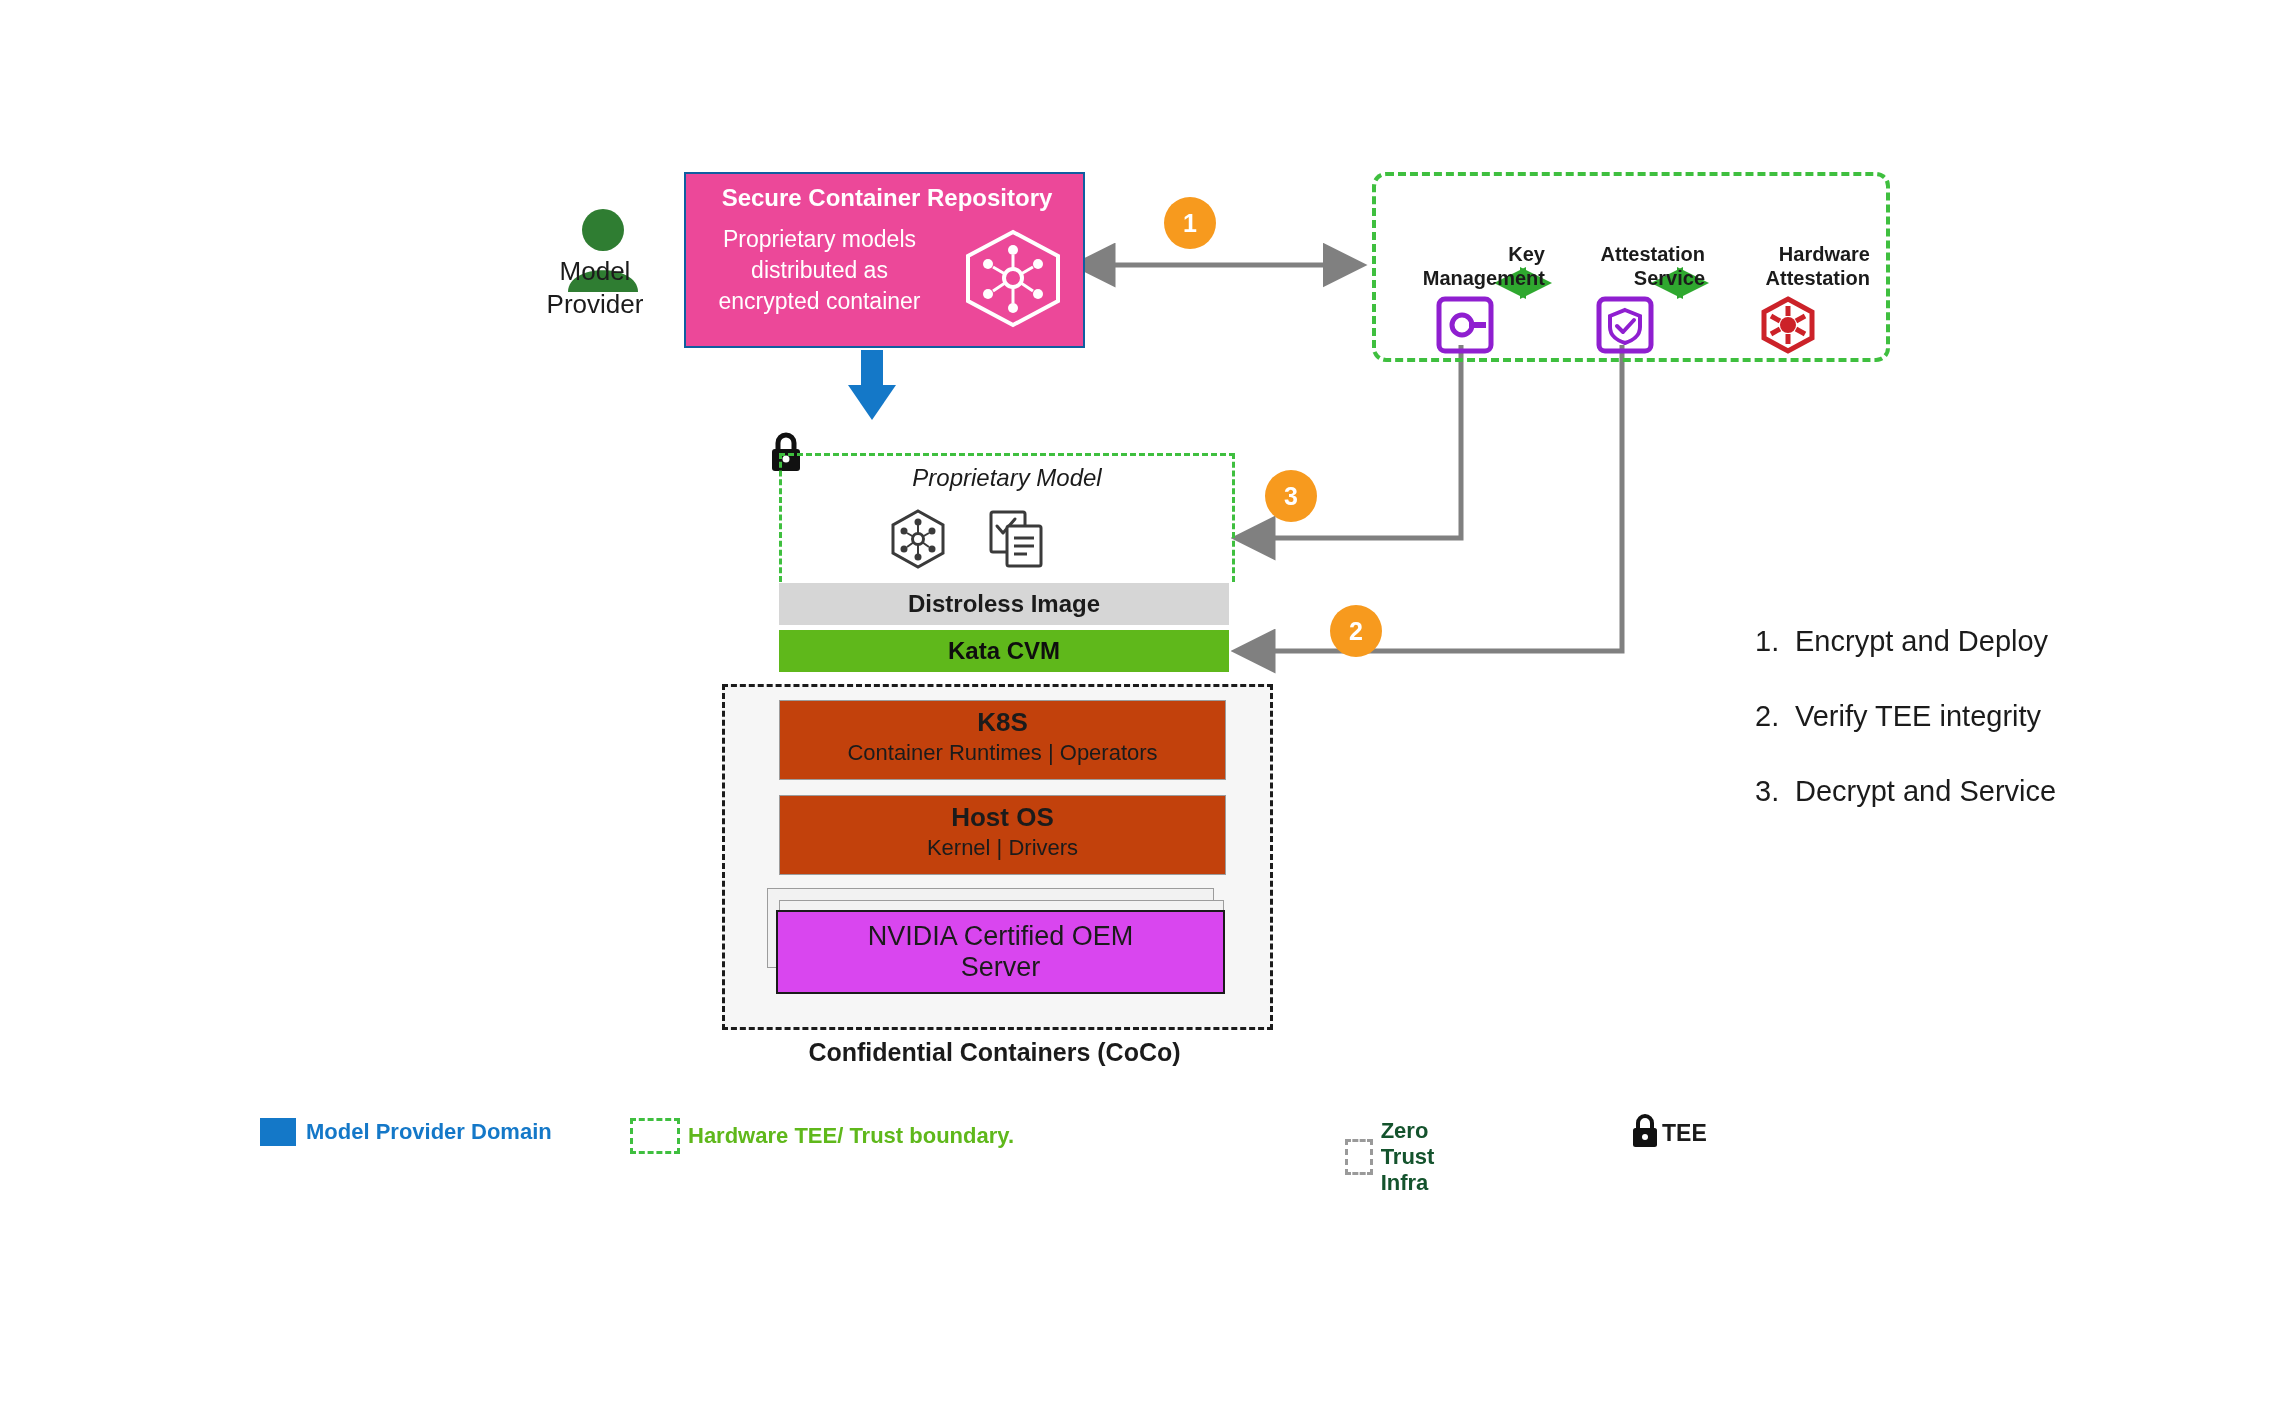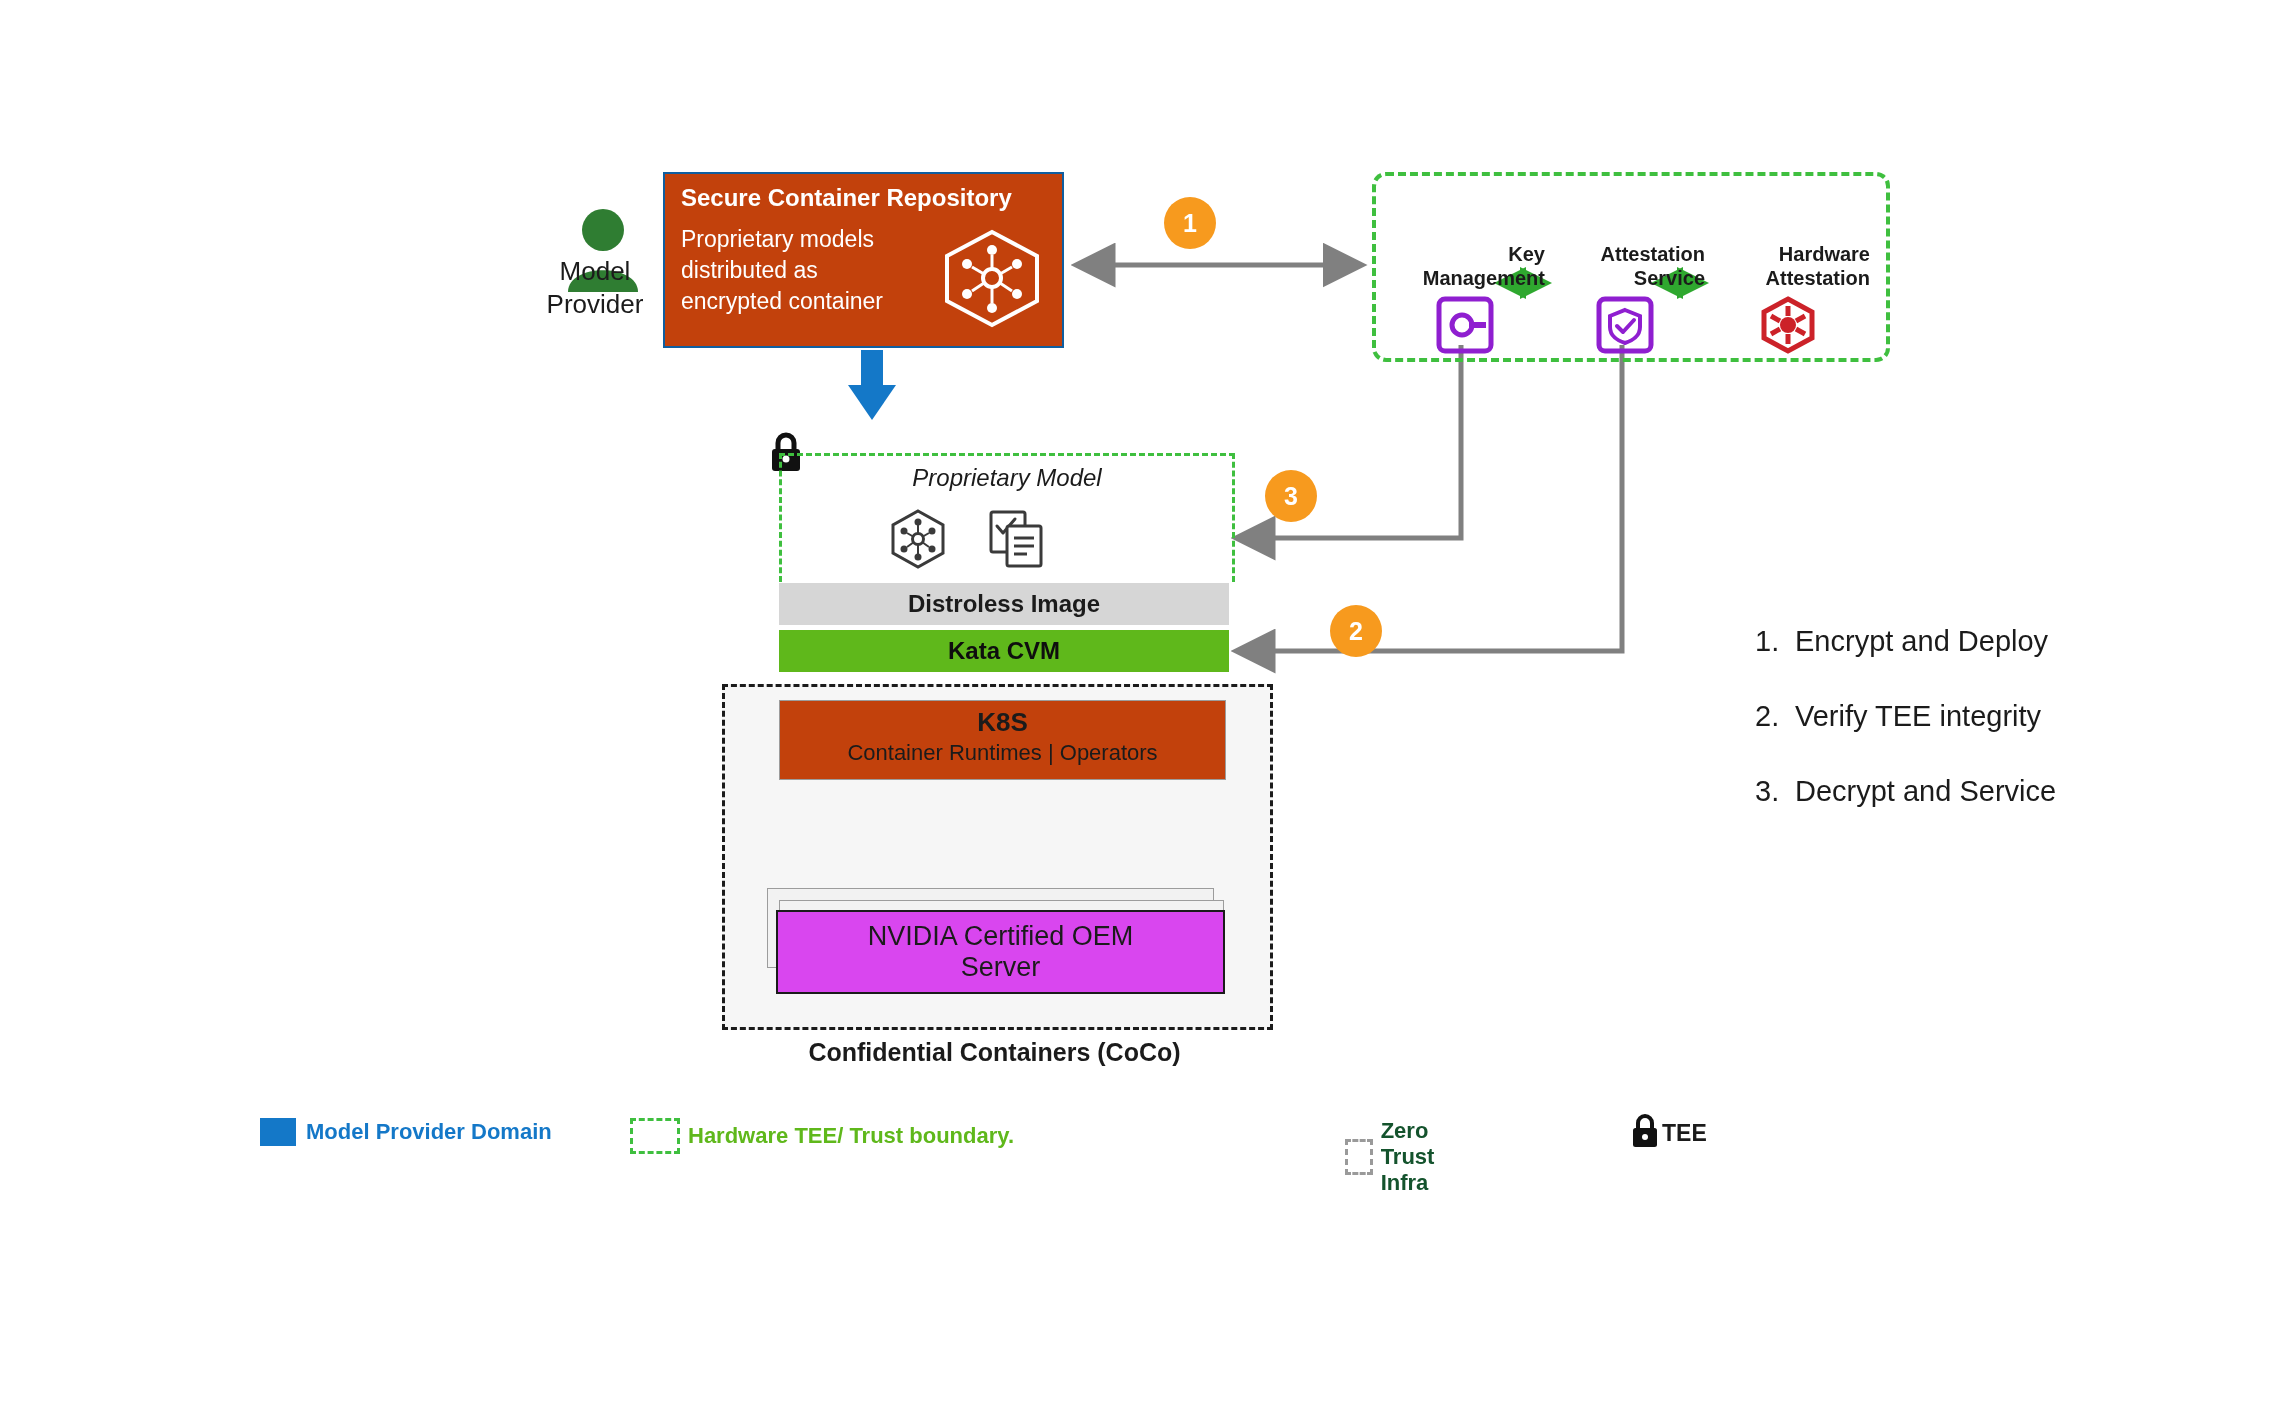--- a/index.html
+++ b/index.html
@@ -27,23 +27,24 @@
   #model-provider-label {
     left: 525px; top: 255px; width: 140px;
     text-align: center;
     font-size: 26px;
     color: #1b1b1b;
     line-height: 1.25;
   }
 
   
   #secure-repo-box {
-    left: 663px; top: 172px; width: 397px; height: 172px;
-    background: #c2410c;
+    left: 684px; top: 172px; width: 397px; height: 172px;
+    background: #ec4899;
     border: 2px solid #0f5ea0;
+    text-align: center;
   }
   #secure-repo-title {
     position: absolute;
     left: 16px; top: 10px; width: 370px;
     color: #ffffff;
     font-weight: bold;
     font-size: 24px;
   }
   #secure-repo-desc {
     position: absolute;
@@ -363,20 +364,24 @@
   <div class="abs" id="kata-cvm-bar">Kata  CVM</div>
   <div class="abs" id="distroless-image-bar">Distroless Image</div>
 
   <div class="abs" id="zero-trust-box"></div>
 
   <div class="abs stack-card" id="k8s-card">
     <div class="stack-title">K8S</div>
     <div class="stack-sub">Container Runtimes | Operators</div>
   </div>
 
+  <div class="abs stack-card" id="host-os-card">
+    <div class="stack-title">Host OS</div>
+    <div class="stack-sub">Kernel | Drivers</div>
+  </div>
 
   <div class="abs" id="server-stack-back2"></div>
   <div class="abs" id="server-stack-back1">NVIDIA Certified OEM Server</div>
   <div class="abs" id="server-card">
     <div>
       <div>NVIDIA Certified OEM</div>
       <div>Server</div>
     </div>
   </div>
 

